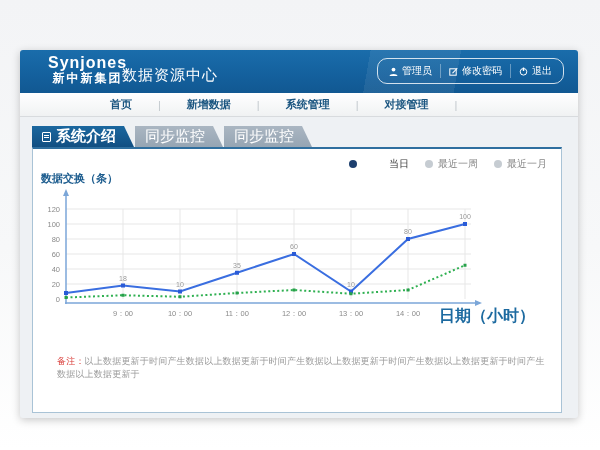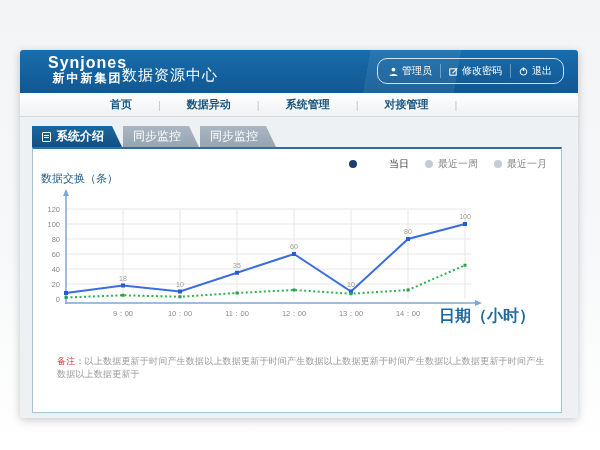--- a/index.html
+++ b/index.html
@@ -45,37 +45,37 @@
     font-size:11px; font-weight:bold; color:#1a5580;
   }
   .nav-item { padding:0 26px; cursor:pointer; white-space:nowrap; }
   .nav-sep { color:#c2c8cd; font-weight:normal; }
   
   .tabs { position:absolute; left:12px; top:76px; height:21px; display:flex; }
   .tab {
     height:21px; display:flex; align-items:center; gap:5px;
     padding:0 18px 0 10px; margin-right:1px;
     clip-path:polygon(0 0, calc(100% - 10px) 0, 100% 100%, 0 100%);
-    font-size:12px; color:#fff; cursor:pointer; white-space:nowrap;
+    font-size:15px; color:#fff; cursor:pointer; white-space:nowrap;
     background:linear-gradient(#aab6c2,#96a5b3);
   }
   .tab.active { background:linear-gradient(#1a679f,#124f82); font-weight:bold; }
   .tab .doc-ic { width:9px; height:10px; border:1px solid #fff; border-radius:1px; position:relative; }
   .tab .doc-ic:before { content:""; position:absolute; left:1px; top:2px; width:5px; height:1px; background:#fff; box-shadow:0 2px 0 #fff; }
   
   .card {
     position:absolute; left:12px; top:97px; width:530px; height:266px;
     background:#fff; border:1px solid #a9c3d6; border-top:2px solid #2f6f9f;
   }
   .radios { position:absolute; right:14px; top:8px; display:flex; gap:16px; font-size:10px; }
   .radio { display:flex; align-items:center; gap:5px; cursor:pointer; color:#888; }
   .radio .dot { width:8px; height:8px; border-radius:50%; background:#c6ccd2; }
   .radio.selected { color:#333;gap:32px; }
   .radio.selected .dot { background:#1d3f6e; }
-  .ylabel { position:absolute; left:8px; top:22px; font-size:11px; font-weight:normal; color:#1c5c8e; }
+  .ylabel { position:absolute; left:8px; top:22px; font-size:11px; font-weight:bold; color:#1c5c8e; }
   .xlabel { position:absolute; left:406px; top:157px; font-size:16px; font-weight:bold; color:#1c6aa0; }
   #chart-svg { position:absolute; left:0; top:38px; }
   .legend { position:absolute; left:460px; top:80px; font-size:10px; color:#555; }
   .legend-item { display:flex; align-items:center; gap:7px; margin-bottom:13px; cursor:pointer; white-space:nowrap; }
   .legend-item .sample { width:20px; border-top-width:2px; }
   .note { position:absolute; left:24px; top:206px; width:496px; font-size:9px; color:#9a9a9a; letter-spacing:.2px; }
   .note .pfx { color:#d93a36; }
 </style>
 </head>
 <body>
@@ -115,21 +115,21 @@
             </svg>
           </span>
           <span>退出</span>
         </span>
       </div>
   </div>
 
   <div class="nav" id="nav-bar">
       <span class="nav-item">首页</span>
       <span class="nav-sep">|</span>
-      <span class="nav-item">数据异动</span>
+      <span class="nav-item">新增数据</span>
       <span class="nav-sep">|</span>
       <span class="nav-item">系统管理</span>
       <span class="nav-sep">|</span>
       <span class="nav-item">对接管理</span>
       <span class="nav-sep">|</span>
     </div>
 
   <div class="tabs" id="tab-bar">
       <div class="tab active">
         <span class="doc-ic"></span>

